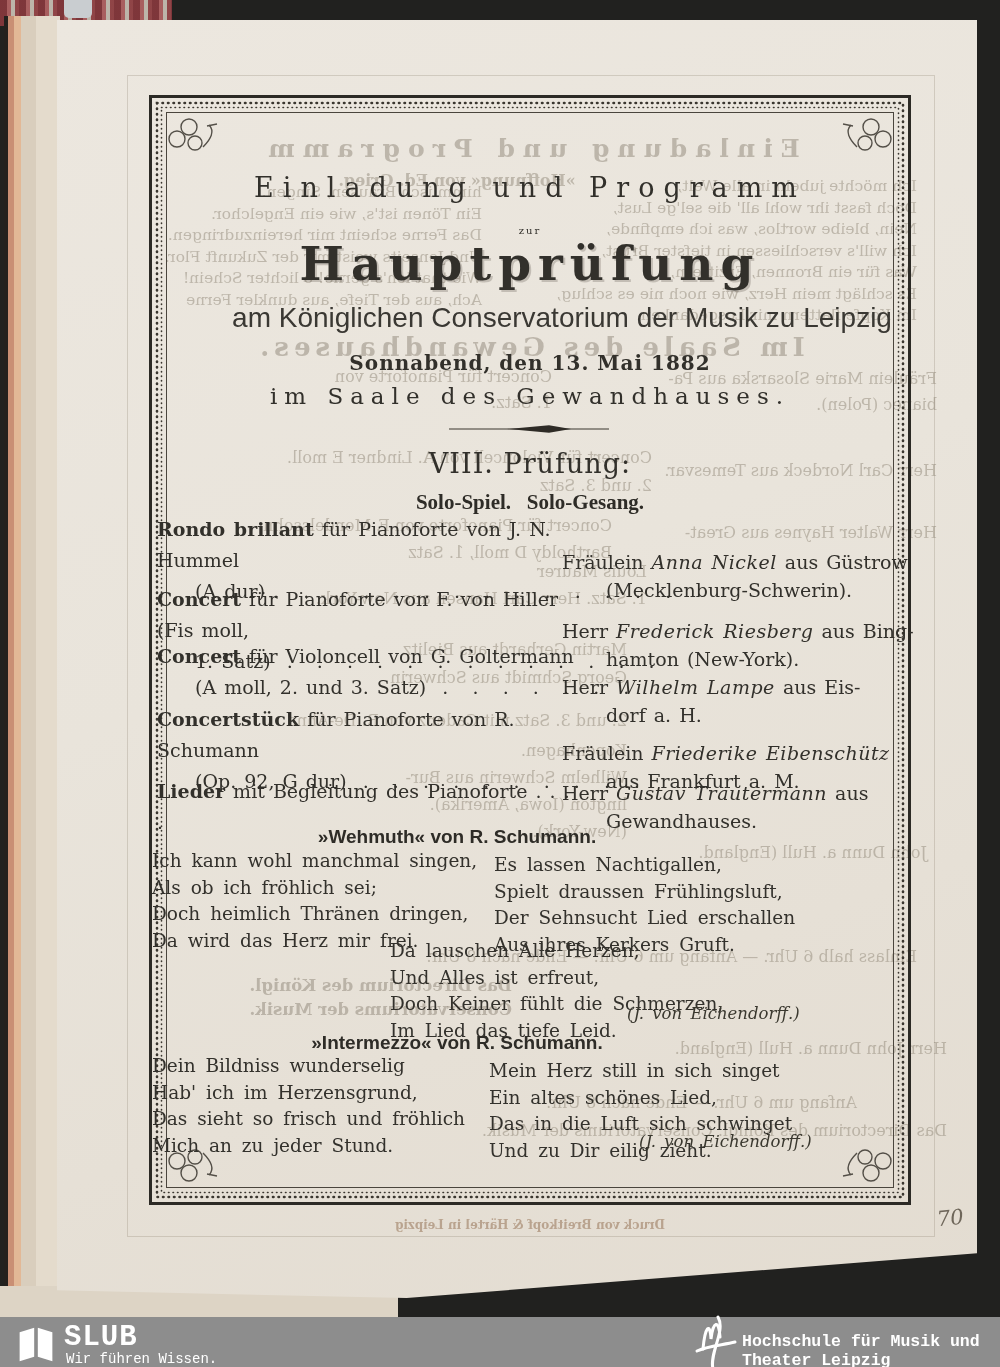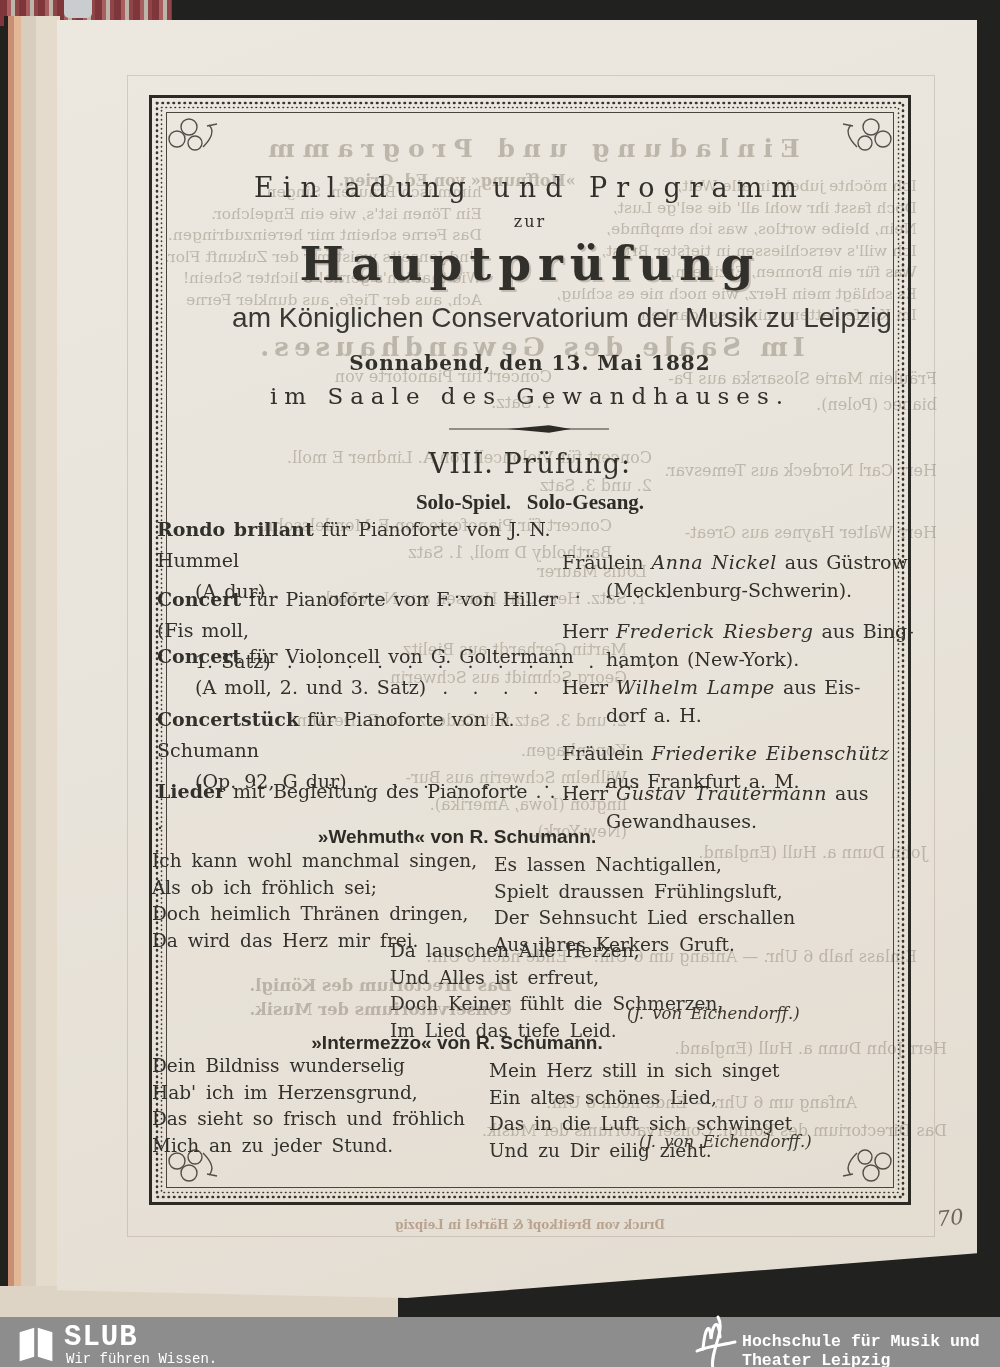--- a/index.html
+++ b/index.html
@@ -44,21 +44,21 @@
   .g15{left:530px;top:820px;width:340px;}
   .g16{left:240px;top:924px;width:620px;}
   .g17{left:95px;top:954px;width:360px;font-weight:bold;line-height:24px;font-size:16.5px;}
   .g18{left:510px;top:1016px;width:380px;}
   .g19{left:280px;top:1070px;width:520px;}
   .g20{left:420px;top:1098px;width:470px;}
   .imprint{position:absolute;left:92px;top:1198px;width:762px;text-align:center;
     transform:scaleX(-1);font-size:12px;color:rgba(150,115,85,.55);font-weight:bold;}
   
   .t-invite{top:152px;font-size:27px;letter-spacing:9px;}
-  .t-zur{top:192px;font-size:16px;letter-spacing:2px;}
+  .t-zur{top:205px;font-size:10px;letter-spacing:2px;}
   .t-haupt{top:216px;font-size:47px;font-weight:bold;letter-spacing:7px;
     text-shadow:2px 2px 0 rgba(60,50,40,.22);}
   .t-am{top:282px;font-size:28px;font-family:"Liberation Sans",sans-serif;color:#3a3833;margin-left:32px;}
   .t-date{top:331px;font-size:20px;font-weight:bold;letter-spacing:1px;}
   .t-saal{top:363px;font-size:23px;letter-spacing:7px;}
   .t-divider{position:absolute;left:392px;top:404px;width:160px;height:10px;}
   .t-viii{top:428px;font-size:27px;letter-spacing:1px;}
   .t-solo{top:470px;font-size:21px;font-family:Liberation Serif, serif;
     font-weight:bold;white-space:pre;color:#2e2c27;}
   

